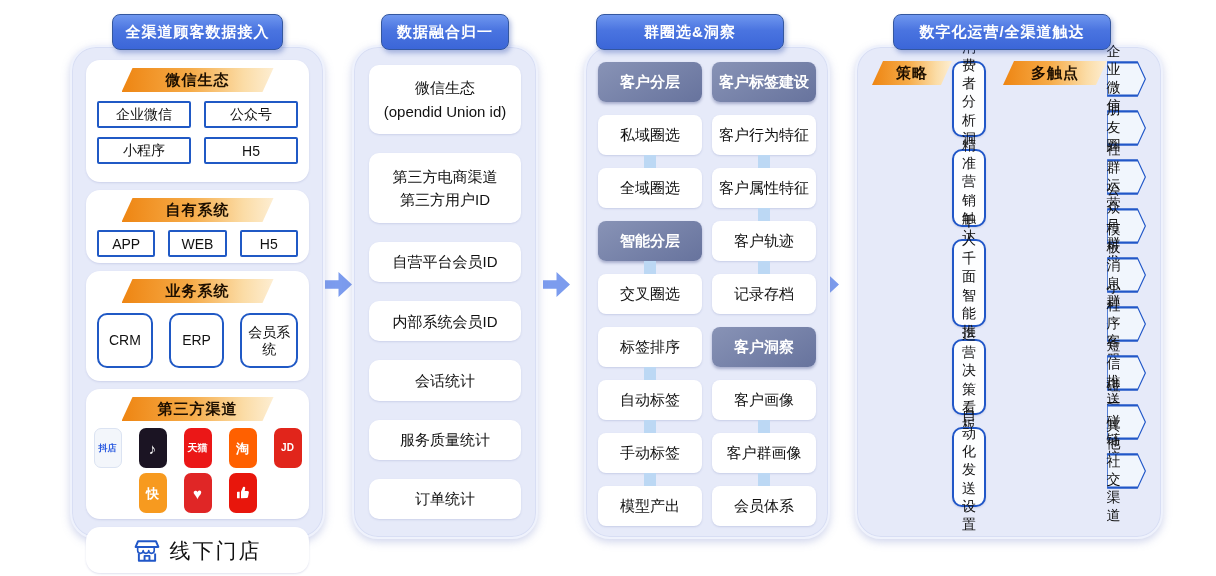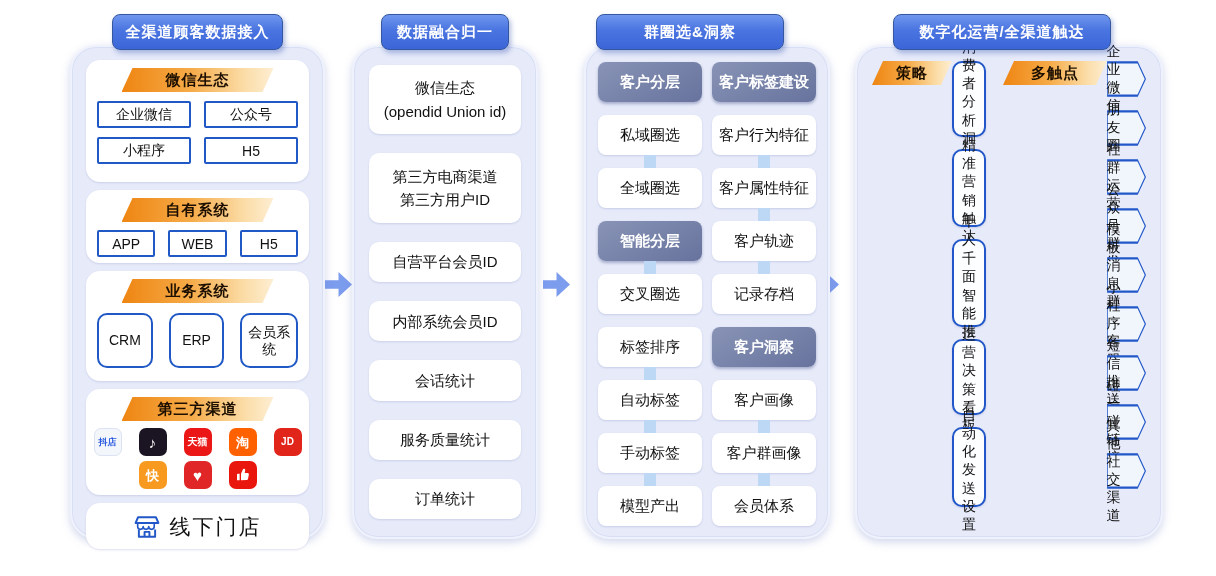--- a/index.html
+++ b/index.html
@@ -44,21 +44,21 @@
   .row3 { display:flex; gap:13px; margin-top:8px; }
   .row3 .bluebox { flex:1; }
   .sqrow { display:flex; gap:16px; justify-content:center; margin-top:10px; }
   .sq {
     width:58px; height:55px; border:2px solid #2059c5; border-radius:10px; background:#fff;
     display:flex; align-items:center; justify-content:center; text-align:center;
     font-size:14px; line-height:1.2; padding:2px;
   }
   .iconrow { display:flex; justify-content:center; gap:17px; margin-top:7px; }
   .appicon {
-    width:28px; height:28px; border-radius:7px; flex:0 0 auto;
+    width:28px; height:40px; border-radius:7px; flex:0 0 auto;
     display:flex; align-items:center; justify-content:center;
     color:#fff; font-weight:bold; font-size:12px; line-height:1;
   }
   .app-douyin-store { background:#f3f6fb; border:1px solid #dbe3f2; color:#2a5ae0; font-size:9px; }
   .app-douyin { background:#1b1423; font-size:15px; }
   .app-tmall { background:#eb1717; font-size:10px; }
   .app-taobao { background:#ff6000; font-size:13px; }
   .app-jd { background:#e1251b; font-size:10px; }
   .app-kuaishou { background:#f79a1f; font-size:13px; }
   .app-pdd { background:#e02626; font-size:15px; }

